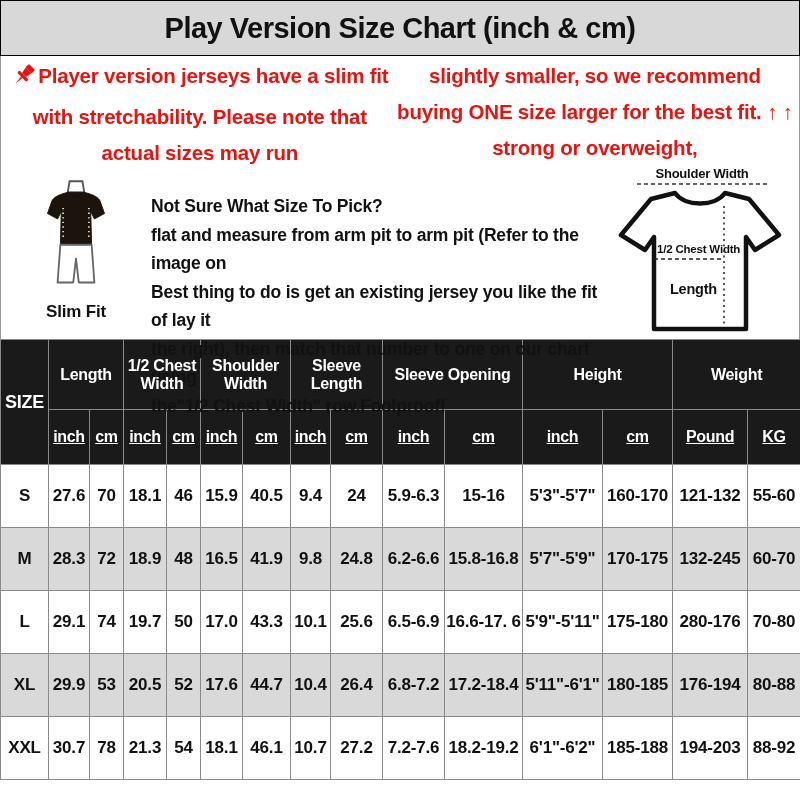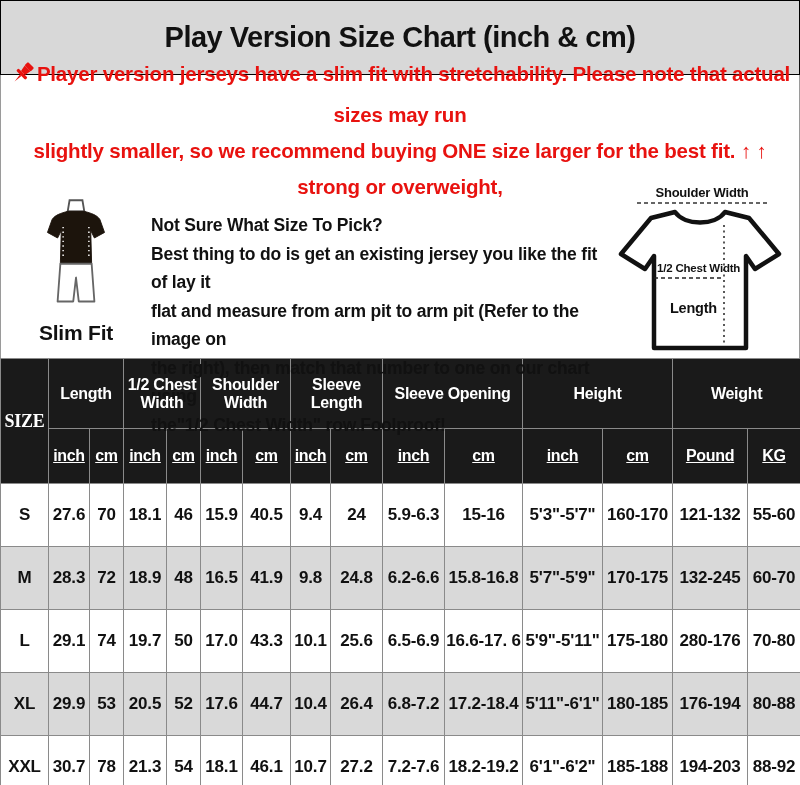--- a/index.html
+++ b/index.html
@@ -13,48 +13,48 @@
   html,body{width:800px;background:#fff;}
   body{
     font-family:"Liberation Sans","DejaVu Sans",sans-serif;
     font-weight:bold;
     color:#111;
     width:800px;height:785px;overflow:hidden;
     letter-spacing:-0.2px;
   }
   
   .title-bar{
-    height:75px;background:var(--title-bg);
+    height:56px;background:var(--title-bg);
     border:1px solid #000;
     display:flex;align-items:center;justify-content:center;
   }
   .title-bar h1{font-size:29px;letter-spacing:-0.5px;}
   
   .content-box{
     border-left:1px solid #9a9a9a;border-right:1px solid #9a9a9a;
     height:283px;
   }
   .notice{
     height:108px;
-    display:flex;flex-direction:column;justify-content:center;
+    display:flex;flex-direction:row;justify-content:center;
     text-align:center;color:var(--red);
     font-size:20.5px;line-height:36px;
     padding:2px 4px 0 4px;
   }
   .notice .pin{display:inline-block;vertical-align:-5px;margin-right:1px;}
   
   .mid{
     height:175px;display:flex;align-items:stretch;
   }
   .slim-block{
     width:150px;flex:0 0 150px;
     display:flex;flex-direction:column;align-items:center;
     padding-top:14px;
   }
-  .slim-label{font-size:21px;margin-top:4px;}
+  .slim-label{font-size:17px;margin-top:4px;}
   .instructions{
     flex:1;text-align:left;
     font-size:17.5px;line-height:28.5px;
     padding-top:28px;
   }
   .diagram-block{
     width:192px;flex:0 0 192px;
     padding:2px 6px 0 0;
   }
   
@@ -67,21 +67,21 @@
   }
   th,td{
     border:1px solid var(--cell-border);
     text-align:center;vertical-align:middle;
     font-weight:bold;
   }
   tr.group-row th{height:70px;}
   tr.units-row th{height:55px;text-decoration:underline;}
   tbody th,tbody td{height:63px;font-size:17px;background:#fff;}
   tbody tr.alt th,tbody tr.alt td{background:var(--row-alt);}
-  thead th.size-head{font-size:18px;font-family:Liberation Serif, serif;}
+  thead th.size-head{font-size:18px;}
 </style>
 </head>
 <body>
 
 <div class="title-bar">
   <h1>Play Version Size Chart (inch &amp; cm)</h1>
 </div>
 
 <div class="content-box">
 
@@ -111,22 +111,22 @@
           <path d="M36,32 L36,66" stroke="#fff" stroke-width="1.6" stroke-dasharray="1.5,3.5" fill="none"></path>
           <path d="M64,32 L64,66" stroke="#fff" stroke-width="1.6" stroke-dasharray="1.5,3.5" fill="none"></path>
           <path d="M33,72 L67,72 L70,113 L53,113 L50,87 L47,113 L30,113 Z" fill="#fff" stroke="#666" stroke-width="2" stroke-linejoin="round"></path>
         </svg>
       </span>
       <div class="slim-label">Slim Fit</div>
     </div>
 
     <div class="instructions">
       <div>Not Sure What Size To Pick?</div>
+      <div>flat and measure from arm pit to arm pit (Refer to the image on</div>
       <div>Best thing to do is get an existing jersey you like the fit of lay it</div>
-      <div>flat and measure from arm pit to arm pit (Refer to the image on</div>
       <div>the right), then match that number to one on our chart using</div>
       <div>the"1/2 Chest Width" row.Foolproof!</div>
     </div>
 
     <div class="diagram-block">
       <svg width="190" height="172" viewBox="0 0 190 172">
         <text x="95" y="12" text-anchor="middle" font-size="13" font-weight="bold" fill="#111">Shoulder Width</text>
         <line x1="30" y1="18" x2="160" y2="18" stroke="#333" stroke-width="1.5" stroke-dasharray="4,3"></line>
         <path d="M68,27 C78,41 108,41 118,27 L142,33 L172,69 L148,84 L139,71 L139,163 L47,163 L47,71 L38,84 L14,69 L44,33 Z" fill="#fff" stroke="#111" stroke-width="4.5" stroke-linejoin="round"></path>
         <text x="50" y="87" font-size="11.5" font-weight="bold" fill="#111">1/2 Chest Width</text>

